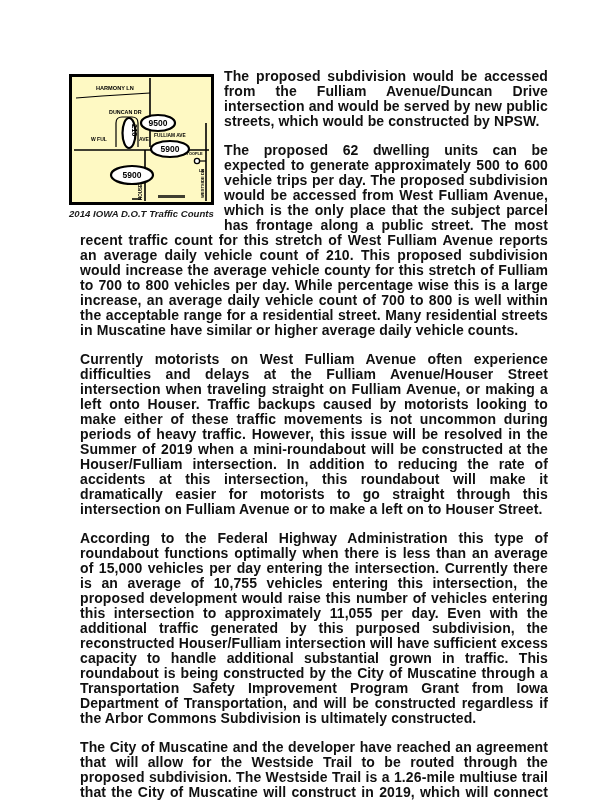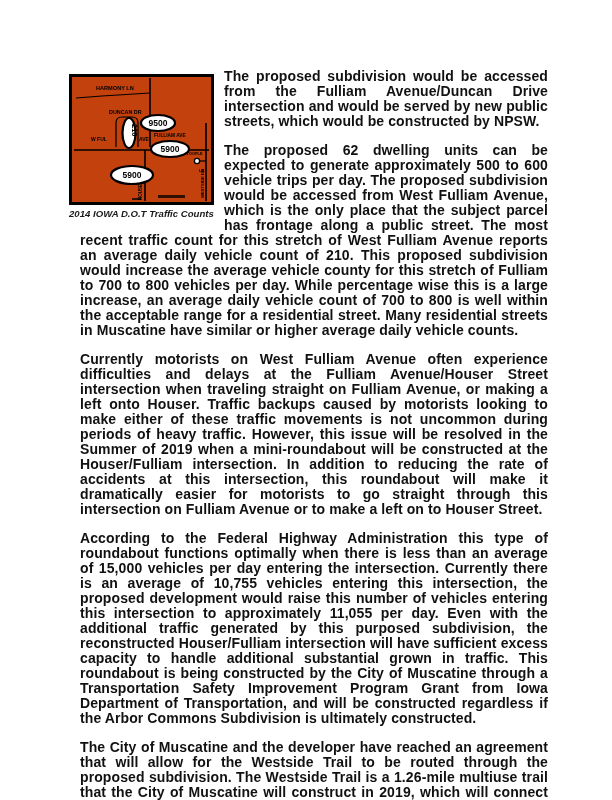--- a/index.html
+++ b/index.html
@@ -24,21 +24,21 @@
     letter-spacing: 0.1px;
   }
   figure.map-figure {
     float: left;
     margin: 5px 10px 2px 1px;
     padding: 0;
     width: 145px;
   }
   .map-frame {
     border: 3px solid #000000;
-    background: #c2410c;
+    background: #fef9c3;
     width: 139px;
     height: 125px;
   }
   .map-frame svg { display: block; }
   figcaption.map-caption {
     margin-top: 3px;
     width: 145px;
     font-size: 9.6px;
     font-style: italic;
     font-weight: 700;

